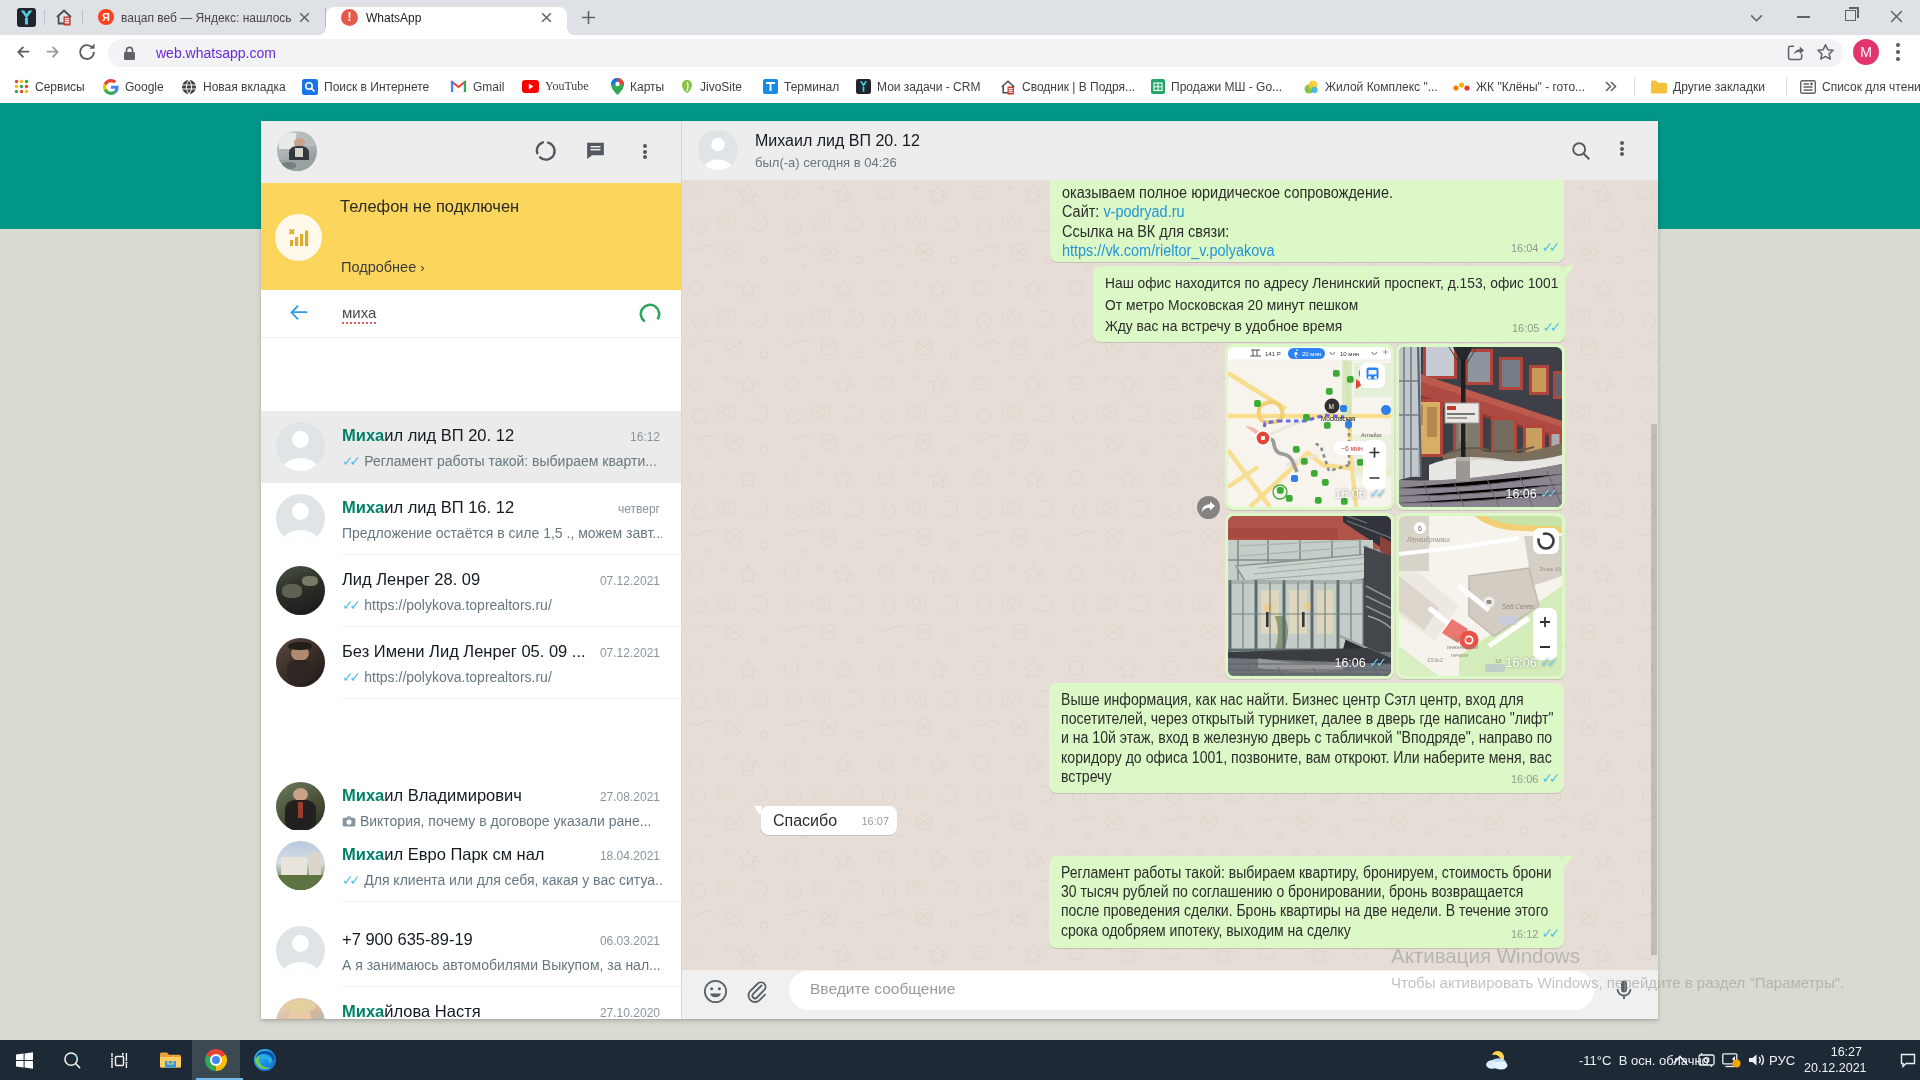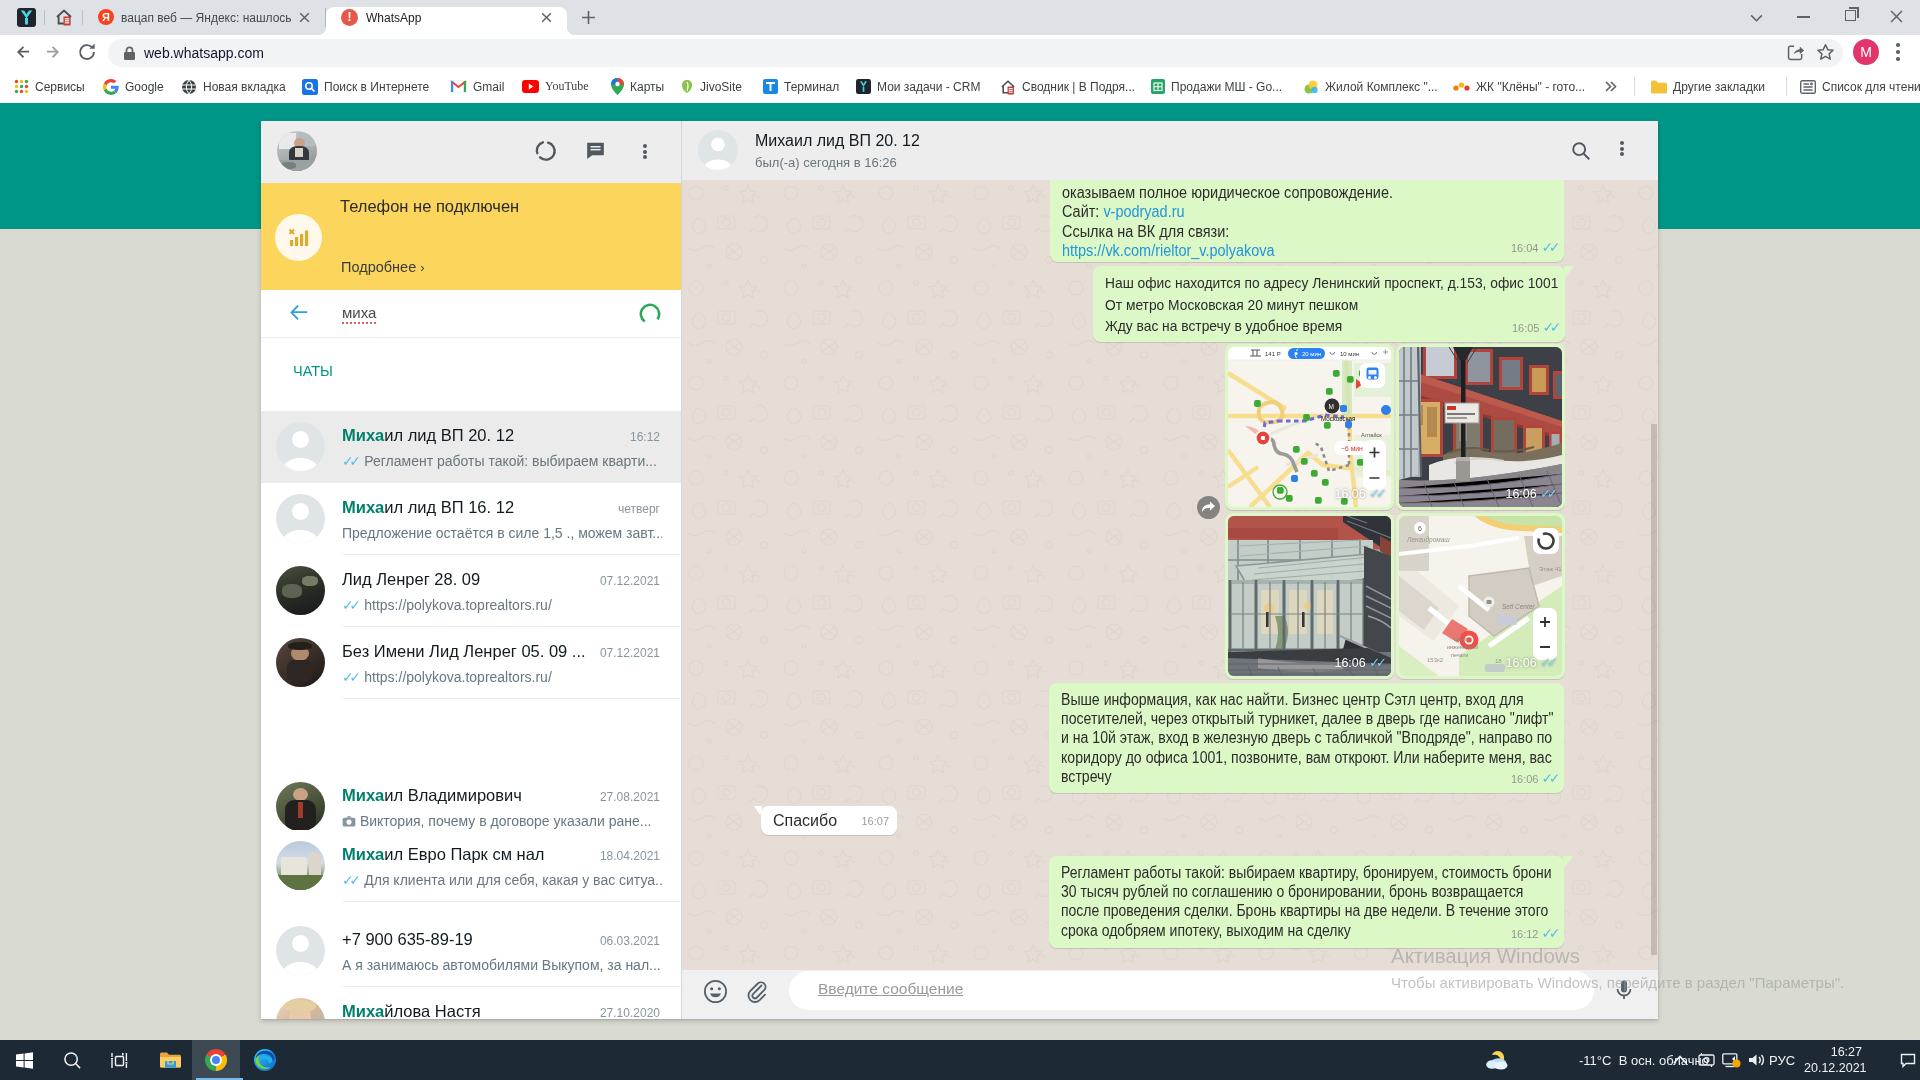--- a/index.html
+++ b/index.html
@@ -112,21 +112,21 @@
     <svg class="abs" style="left:77px;top:7px;" width="20" height="20" viewBox="0 0 20 20">
         <path d="M16.9 10 a6.9 6.9 0 1 1 -1.8 -4.6" stroke="#5c5f62" stroke-width="1.9" fill="none"></path>
         <path d="M17.6 1.6 V6.7 H12.5 Z" fill="#5c5f62"></path>
       </svg>
   </div>
   <div class="abs" id="urlpill">
     <svg class="abs" style="left:15px;top:7px;" width="13" height="15" viewBox="0 0 13 15">
         <rect x="1" y="6" width="11" height="8" rx="1.2" fill="#5f6368"></rect>
         <path d="M3.5 6 V4.3 a3 3 0 0 1 6 0 V6" stroke="#5f6368" stroke-width="1.7" fill="none"></path>
       </svg>
-    <div class="abs" style="left:36px;top:5.5px;font-size:14px;color:#0f172a;text-align:center;">web.whatsapp.com</div>
+    <div class="abs" style="left:48px;top:5.5px;font-size:14px;color:#6d28d9;text-align:center;">web.whatsapp.com</div>
   </div>
   <div class="abs" style="top:35px;">
 
     <svg class="abs" style="left:1786px;top:8px;" width="19" height="19" viewBox="0 0 20 20">
         <path d="M8.5 3.5 H4.5 A1.8 1.8 0 0 0 2.7 5.3 V15.5 A1.8 1.8 0 0 0 4.5 17.3 H14.7 A1.8 1.8 0 0 0 16.5 15.5 V11.5" stroke="#5f6368" stroke-width="1.6" fill="none"></path>
         <path d="M8 12 C9 8.5 11.5 6.8 14.5 6.5 V3.8 L19 7.8 L14.5 11.8 V9.2 C12 9.3 9.8 10.3 8 12 Z" fill="#5f6368"></path>
       </svg>
     <svg class="abs" style="left:1816px;top:8px;" width="19" height="19" viewBox="0 0 20 20">
         <path d="M10 1.8 L12.4 7 L18 7.6 L13.8 11.4 L15 17 L10 14.1 L5 17 L6.2 11.4 L2 7.6 L7.6 7 Z" stroke="#5f6368" stroke-width="1.6" fill="none" stroke-linejoin="round"></path>
       </svg>
@@ -325,23 +325,20 @@
         </div>
         <div class="abs" id="searchrow">
           <svg class="abs" style="left:27px;top:12px;" width="22" height="22" viewBox="0 0 24 24">
               <path d="M21 11 H5 M11 4 L3.8 11.5 L11 19" stroke="#2f9ce3" stroke-width="2" fill="none"></path>
             </svg>
           <div class="abs" style="left:81px;top:14px;font-size:15px;color:#4a4a4a;border-bottom:2px dotted #e05b5b;padding-bottom:1px;">миха</div>
           <svg class="abs" style="left:378px;top:13px;" width="22" height="22" viewBox="0 0 24 24">
               <path d="M12 2 a10 10 0 1 0 10 10" fill="none" stroke="#2aa85a" stroke-width="2.8" stroke-linecap="butt" transform="rotate(125 12 12)"></path>
             </svg>
         </div>
-        <div class="abs" id="chatlabel">
-            <span style="position:absolute;left:32px;top:25px;font-size:14.5px;color:#009688;">ЧАТЫ</span>
-          </div>
         <div class="abs" id="chatlist">
           <div class="row" style="top:0;background:#ebebeb;">
             <div class="av"><svg width="49" height="49" viewBox="0 0 49 49">
                   <circle cx="24.5" cy="17.5" r="8.4" fill="#fff"></circle>
                   <path d="M6 49 a18.5 13 0 0 1 37 0 Z" fill="#fff"></path>
                 </svg></div>
             <div class="ttl"><b>Миха</b>ил лид ВП 20. 12</div>
             <div class="tme">16:12</div>
             <div class="sub"><span class="chk">✓✓</span>&nbsp; Регламент работы такой: выбираем кварти...</div>
           </div>
@@ -746,21 +743,21 @@
           </div>
 
           <div class="abs" style="left:969px;top:244px;width:6px;height:531px;background:rgba(73,66,60,.22);"></div>
         </div>
         <div class="abs" id="chheader">
           <div class="abs" style="left:16px;top:9px;width:40px;height:40px;border-radius:50%;background:#dfe5e7;overflow:hidden;"><svg width="40" height="40" viewBox="0 0 40 40">
                 <circle cx="20" cy="14.5" r="6.8" fill="#fff"></circle>
                 <path d="M5 40 a15 10.5 0 0 1 30 0 Z" fill="#fff"></path>
               </svg></div>
           <div class="abs" style="left:73px;top:11px;font-size:16px;color:#111b21;font-weight:bold;font-weight:500;">Михаил лид ВП 20. 12</div>
-          <div class="abs" style="left:73px;top:34px;font-size:13px;color:#667781;">был(-а) сегодня в 16:26</div>
+          <div class="abs" style="left:73px;top:34px;font-size:13px;color:#667781;">был(-а) сегодня в 04:26</div>
           <svg class="abs" style="left:888px;top:19px;" width="22" height="22" viewBox="0 0 24 24">
               <circle cx="10" cy="10" r="6.5" stroke="#51585f" stroke-width="2.1" fill="none"></circle>
               <path d="M15 15 L21 21" stroke="#51585f" stroke-width="2.1"></path>
             </svg>
           <div class="abs" style="left:938px;top:20px;">
             <div style="width:4px;height:4px;border-radius:50%;background:#51585f;margin-bottom:1.6px;"></div>
             <div style="width:4px;height:4px;border-radius:50%;background:#51585f;margin-bottom:1.6px;"></div>
             <div style="width:4px;height:4px;border-radius:50%;background:#51585f;"></div>
           </div>
         </div>
@@ -768,21 +765,21 @@
           <svg class="abs" style="left:21px;top:9px;" width="25" height="25" viewBox="0 0 24 24">
               <circle cx="12" cy="12" r="10.2" stroke="#54606a" stroke-width="1.7" fill="none"></circle>
               <circle cx="8.3" cy="9.3" r="1.5" fill="#54606a"></circle>
               <circle cx="15.7" cy="9.3" r="1.5" fill="#54606a"></circle>
               <path d="M6.8 13.8 a5.5 5.5 0 0 0 10.4 0 Z" fill="#54606a"></path>
             </svg>
           <svg class="abs" style="left:62px;top:9px;" width="24" height="24" viewBox="0 0 24 24">
               <path d="M17.5 6.5 L9.2 14.8 a2.6 2.6 0 0 0 3.7 3.7 L20.3 11 a4.6 4.6 0 0 0 -6.5 -6.5 L6.4 11.9 a6.5 6.5 0 0 0 9.2 9.2 L21 15.7" stroke="#54606a" stroke-width="1.8" fill="none" stroke-linecap="round"></path>
             </svg>
           <div class="abs" style="left:107px;top:0.5px;width:805px;height:39px;border-radius:20px;background:#fff;"></div>
-          <div class="abs" style="left:136px;top:10px;font-size:15.5px;color:#9a9a9a;text-decoration:underline;">Введите сообщение</div>
+          <div class="abs" style="left:128px;top:10px;font-size:15.5px;color:#9a9a9a;">Введите сообщение</div>
           <svg class="abs" style="left:930px;top:8px;" width="24" height="24" viewBox="0 0 24 24">
               <rect x="9" y="2.5" width="6" height="12" rx="3" fill="#54606a"></rect>
               <path d="M5.5 11 a6.5 6.5 0 0 0 13 0" stroke="#54606a" stroke-width="1.8" fill="none"></path>
               <path d="M12 17.5 V21" stroke="#54606a" stroke-width="1.8"></path>
             </svg>
         </div>
       </div>
     </div>
   </div>
   <div class="abs" style="left:1391px;top:944px;font-size:20.5px;color:rgba(150,156,152,.6);z-index:60;">Активация Windows</div>

